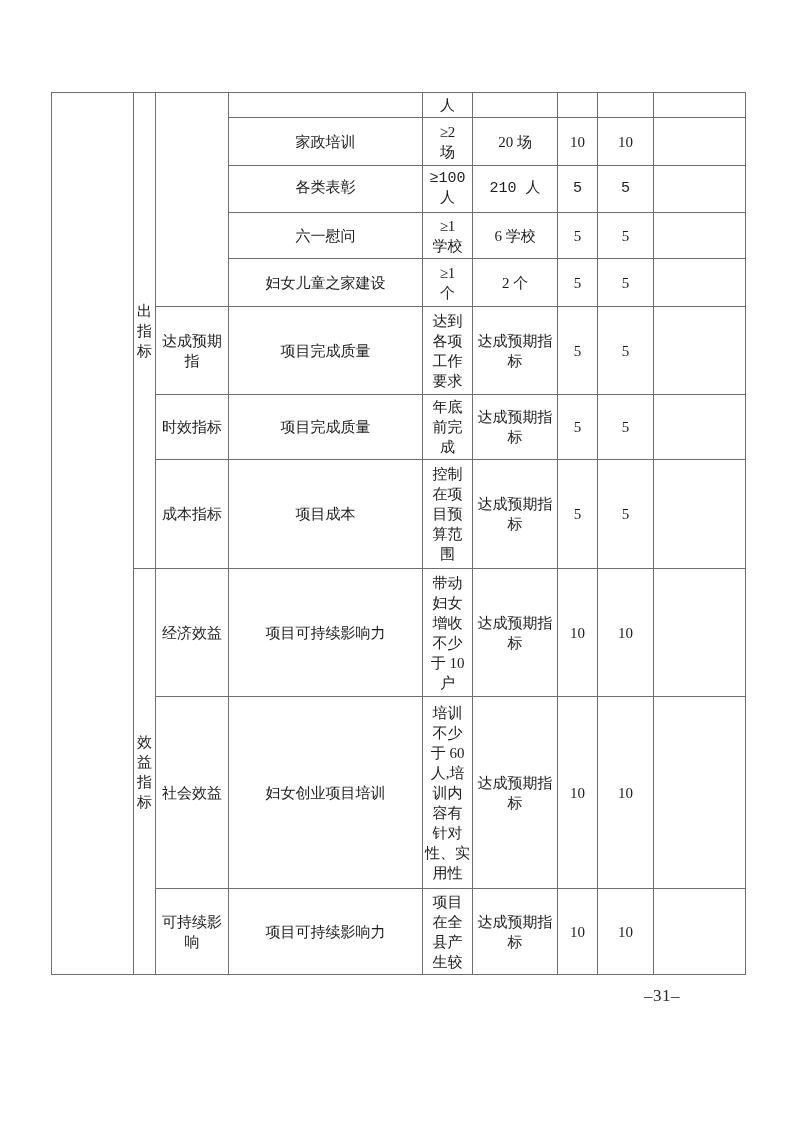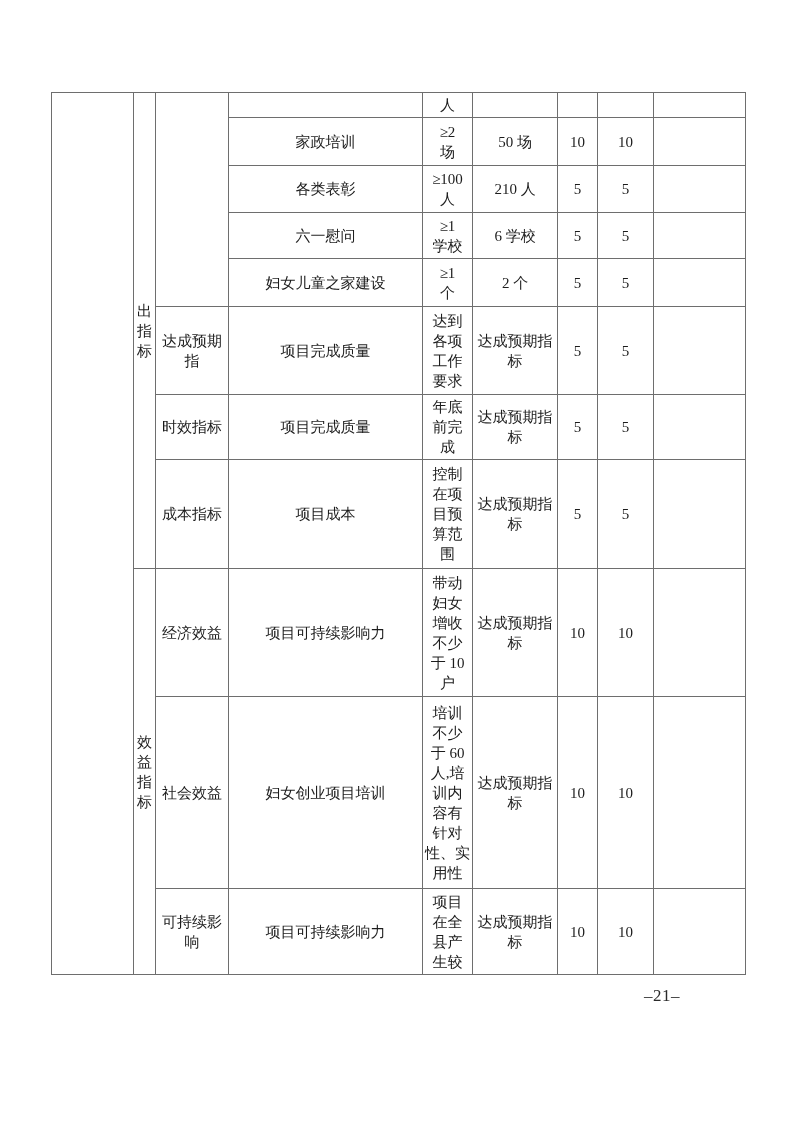--- a/index.html
+++ b/index.html
@@ -33,21 +33,21 @@
   }
   td.name  { text-align: left; padding-left: 5px; }
   td.target { line-height: 19px; padding: 0 1px; }
   td.actual { line-height: 20px; }
   td.vlab  { line-height: 21px; padding: 0; }
   td.vtop  { vertical-align: top; padding-top: 4px; }
   td.sub   { line-height: 20px; }
   td.nb    { border-bottom: none; }
   tr.r0  { height: 25px; }
   tr.r1  { height: 48px; }
-  tr.r2  { height: 47px; }
+  tr.r2  { height: 47px; font-family: Liberation Mono, monospace; }
   tr.r3  { height: 46px; }
   tr.r4  { height: 48px; }
   tr.r5  { height: 88px; }
   tr.r6  { height: 65px; }
   tr.r7  { height: 109px; }
   tr.r8  { height: 128px; }
   tr.r9  { height: 192px; }
   tr.r10 { height: 86px; }
   .pageno {
     position: absolute;
@@ -87,21 +87,21 @@
         <td class="target">人</td>
         <td class="actual"></td>
         <td></td>
         <td></td>
         <td></td>
       </tr>
       <tr class="r1">
         <td class="name">家政培训</td>
         <td class="target">≥2
 场</td>
-        <td class="actual">50 场</td>
+        <td class="actual">20 场</td>
         <td>10</td>
         <td>10</td>
         <td></td>
       </tr>
       <tr class="r2">
         <td class="name">各类表彰</td>
         <td class="target">≥100
 人</td>
         <td class="actual">210 人</td>
         <td>5</td>
@@ -212,15 +212,15 @@
 生较</td>
         <td class="actual">达成预期指
 标</td>
         <td>10</td>
         <td>10</td>
         <td></td>
       </tr>
     </tbody>
   </table>
 
-  <div class="pageno">–21–</div>
+  <div class="pageno">–31–</div>
 
 </div>
 
 </body></html>

